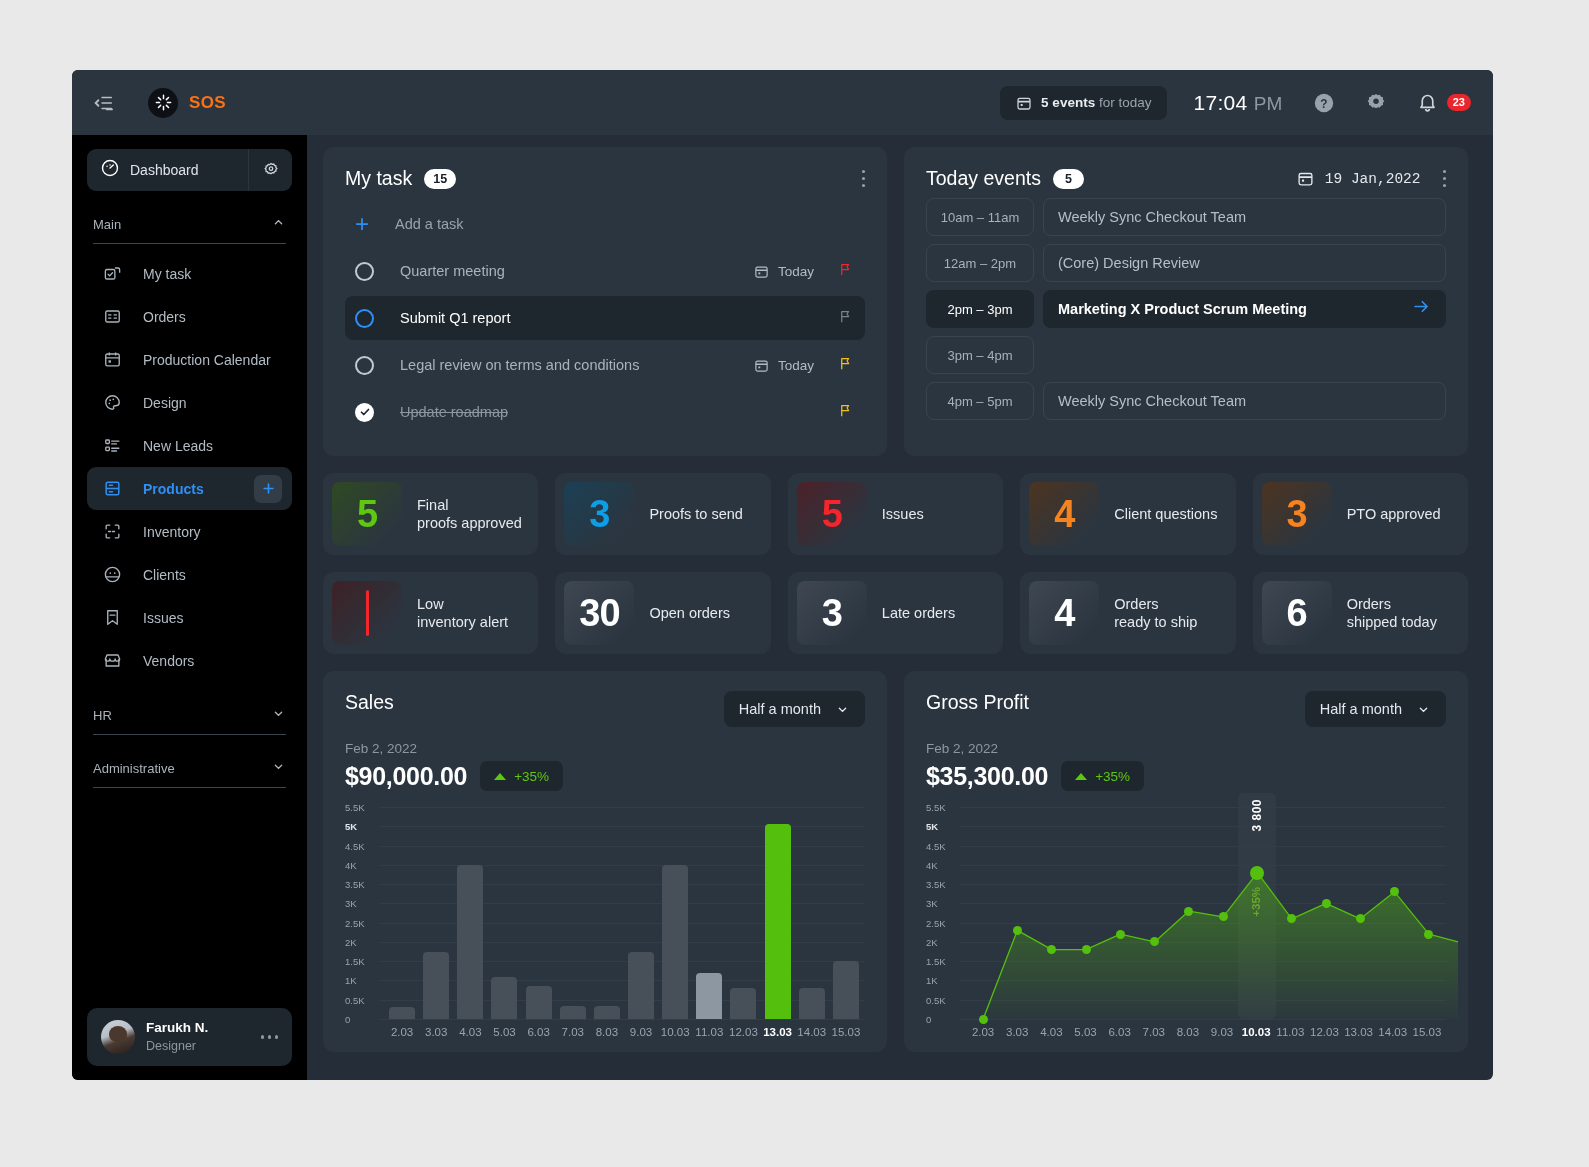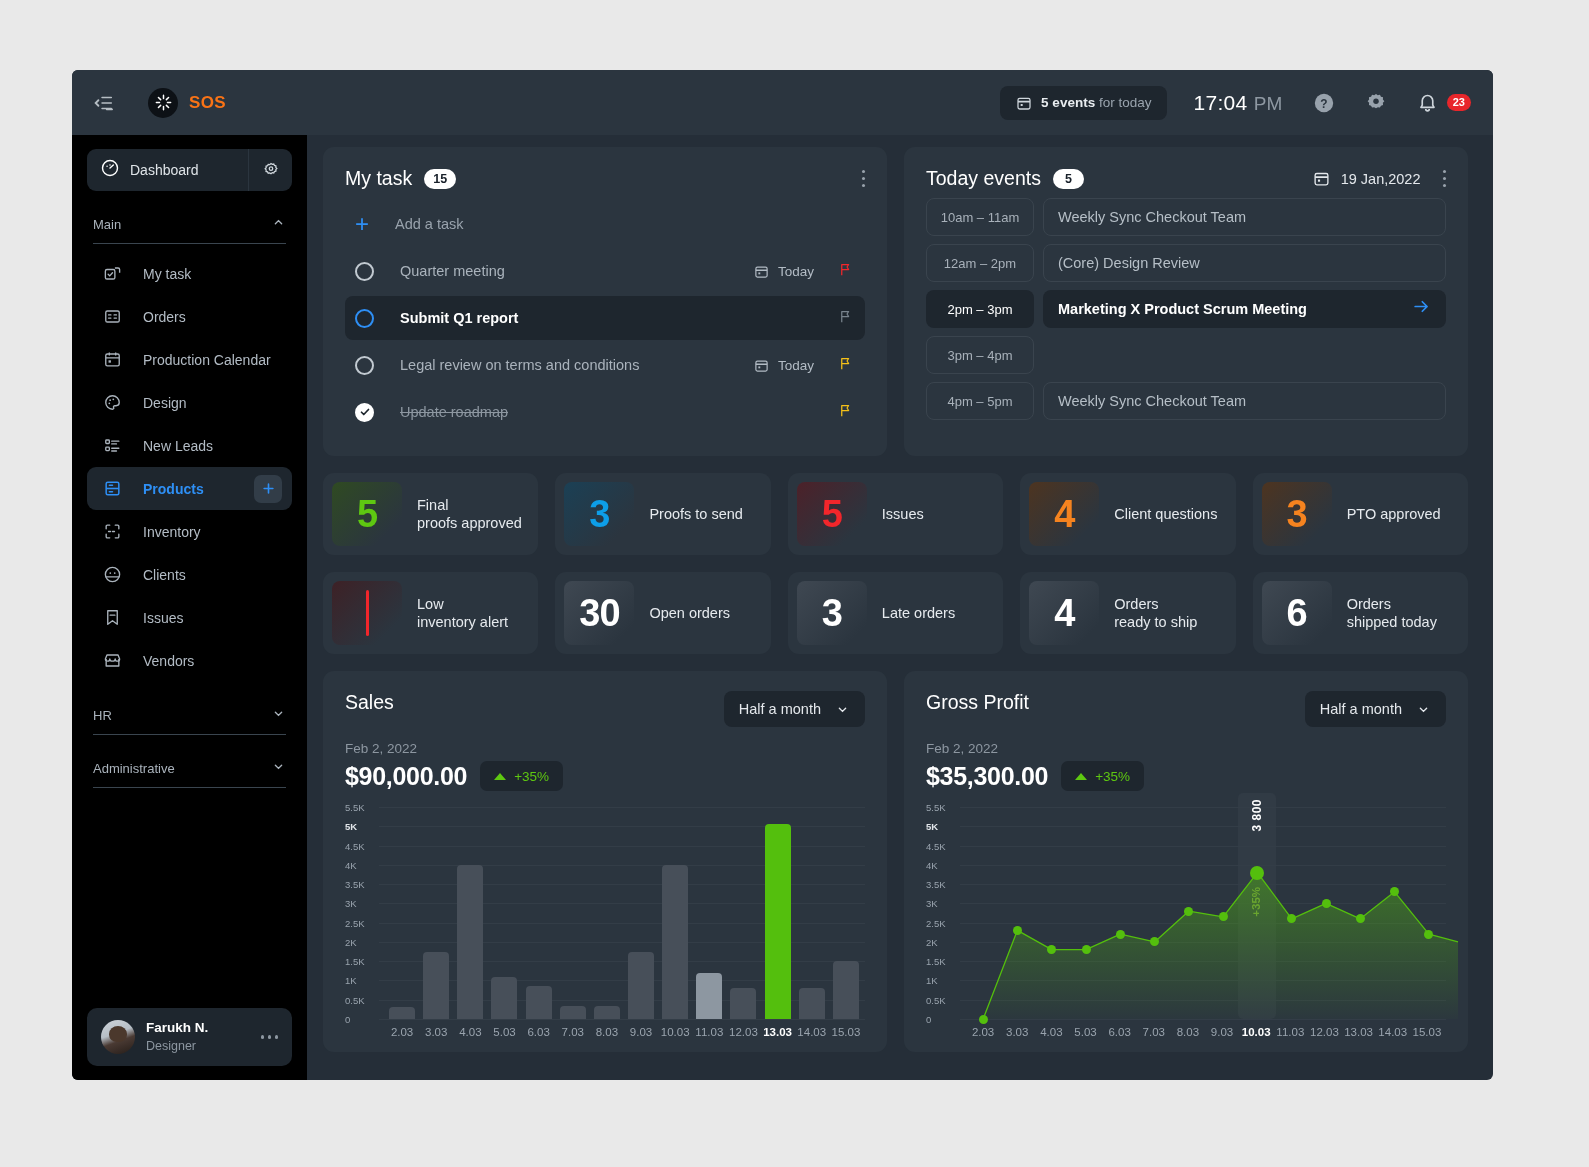--- a/index.html
+++ b/index.html
@@ -119,39 +119,39 @@
   .panel { flex: 1; padding: 20px 22px 22px 22px; }
   .panel-head { display: flex; align-items: center; }
   .panel-title { color: #fff; font-size: 19.5px; }
   .count-pill {
     background: #fff; color: #18202a; font-size: 12.5px; font-weight: bold;
     border-radius: 11px; min-width: 31px; text-align: center;
     padding: 3px 9px; margin-left: 12px;
   }
   .vdots { margin-left: auto; display: flex; flex-direction: column; gap: 3.5px; cursor: pointer; }
   .vdots i { width: 3.5px; height: 3.5px; border-radius: 50%; background: #98a2ac; display: block; }
-  .date-lbl { margin-left: auto; display: flex; align-items: center; gap: 11px; color: #e4e8ec; font-size: 14.5px; }
+  .date-lbl { margin-left: auto; display: flex; align-items: center; gap: 11px; color: #e4e8ec; font-size: 14.5px; font-family: Liberation Mono, monospace; }
 
   
   .add-task { display: flex; align-items: center; height: 44px; margin-top: 12px; padding-left: 10px; cursor: pointer; }
   .add-task .plus { color: #2e8ff5; font-size: 24px; line-height: 1; font-weight: 300; }
   .add-task .lbl { color: #99a3ad; font-size: 14.5px; margin-left: 26px; }
   .task {
     display: flex; align-items: center; height: 44px; border-radius: 8px;
     padding: 0 12px 0 10px; margin-top: 3px; cursor: pointer;
   }
   .task.sel { background: #1e262e; }
   .circ { width: 19px; height: 19px; border-radius: 50%; border: 2px solid #c2cad1; flex: 0 0 19px; }
   .circ.blue { border-color: #2e8ff5; }
   .circ.done {
     background: #fff; border-color: #fff;
     display: flex; align-items: center; justify-content: center;
   }
   .task .lbl { color: #aab3bc; font-size: 14.5px; margin-left: 26px; }
-  .task.sel .lbl { color: #fff; font-weight: bold; }
+  .task.sel .lbl { color: #fff; font-weight: normal; }
   .task.done .lbl { color: #8d97a1; text-decoration: line-through; }
   .task .due { margin-left: auto; display: flex; align-items: center; gap: 9px; color: #b3bcc5; font-size: 13.5px; }
   .task .flag { width: 15px; margin-left: 24px; }
 
   
   .ev { display: flex; gap: 9px; margin-top: 8px; }
   .ev-time {
     width: 108px; flex: 0 0 108px; height: 38px; border-radius: 8px;
     border: 1px solid #3a444e; display: flex; align-items: center; justify-content: center;
     color: #a8b1ba; font-size: 13px;

